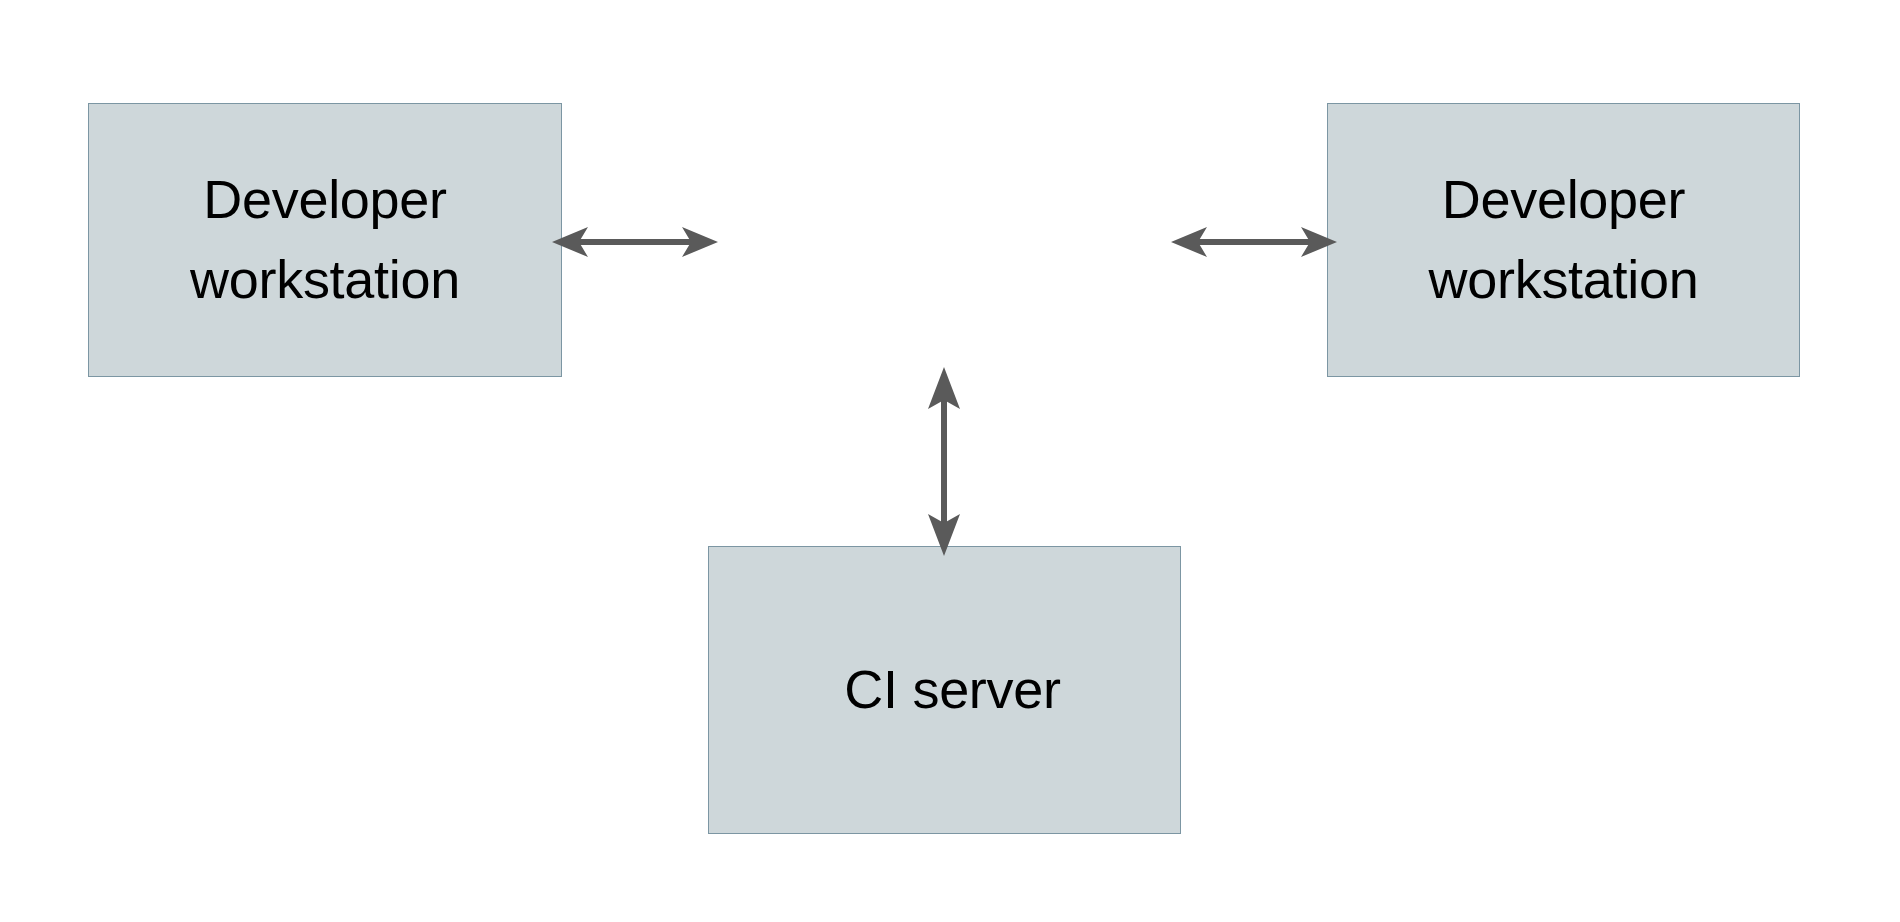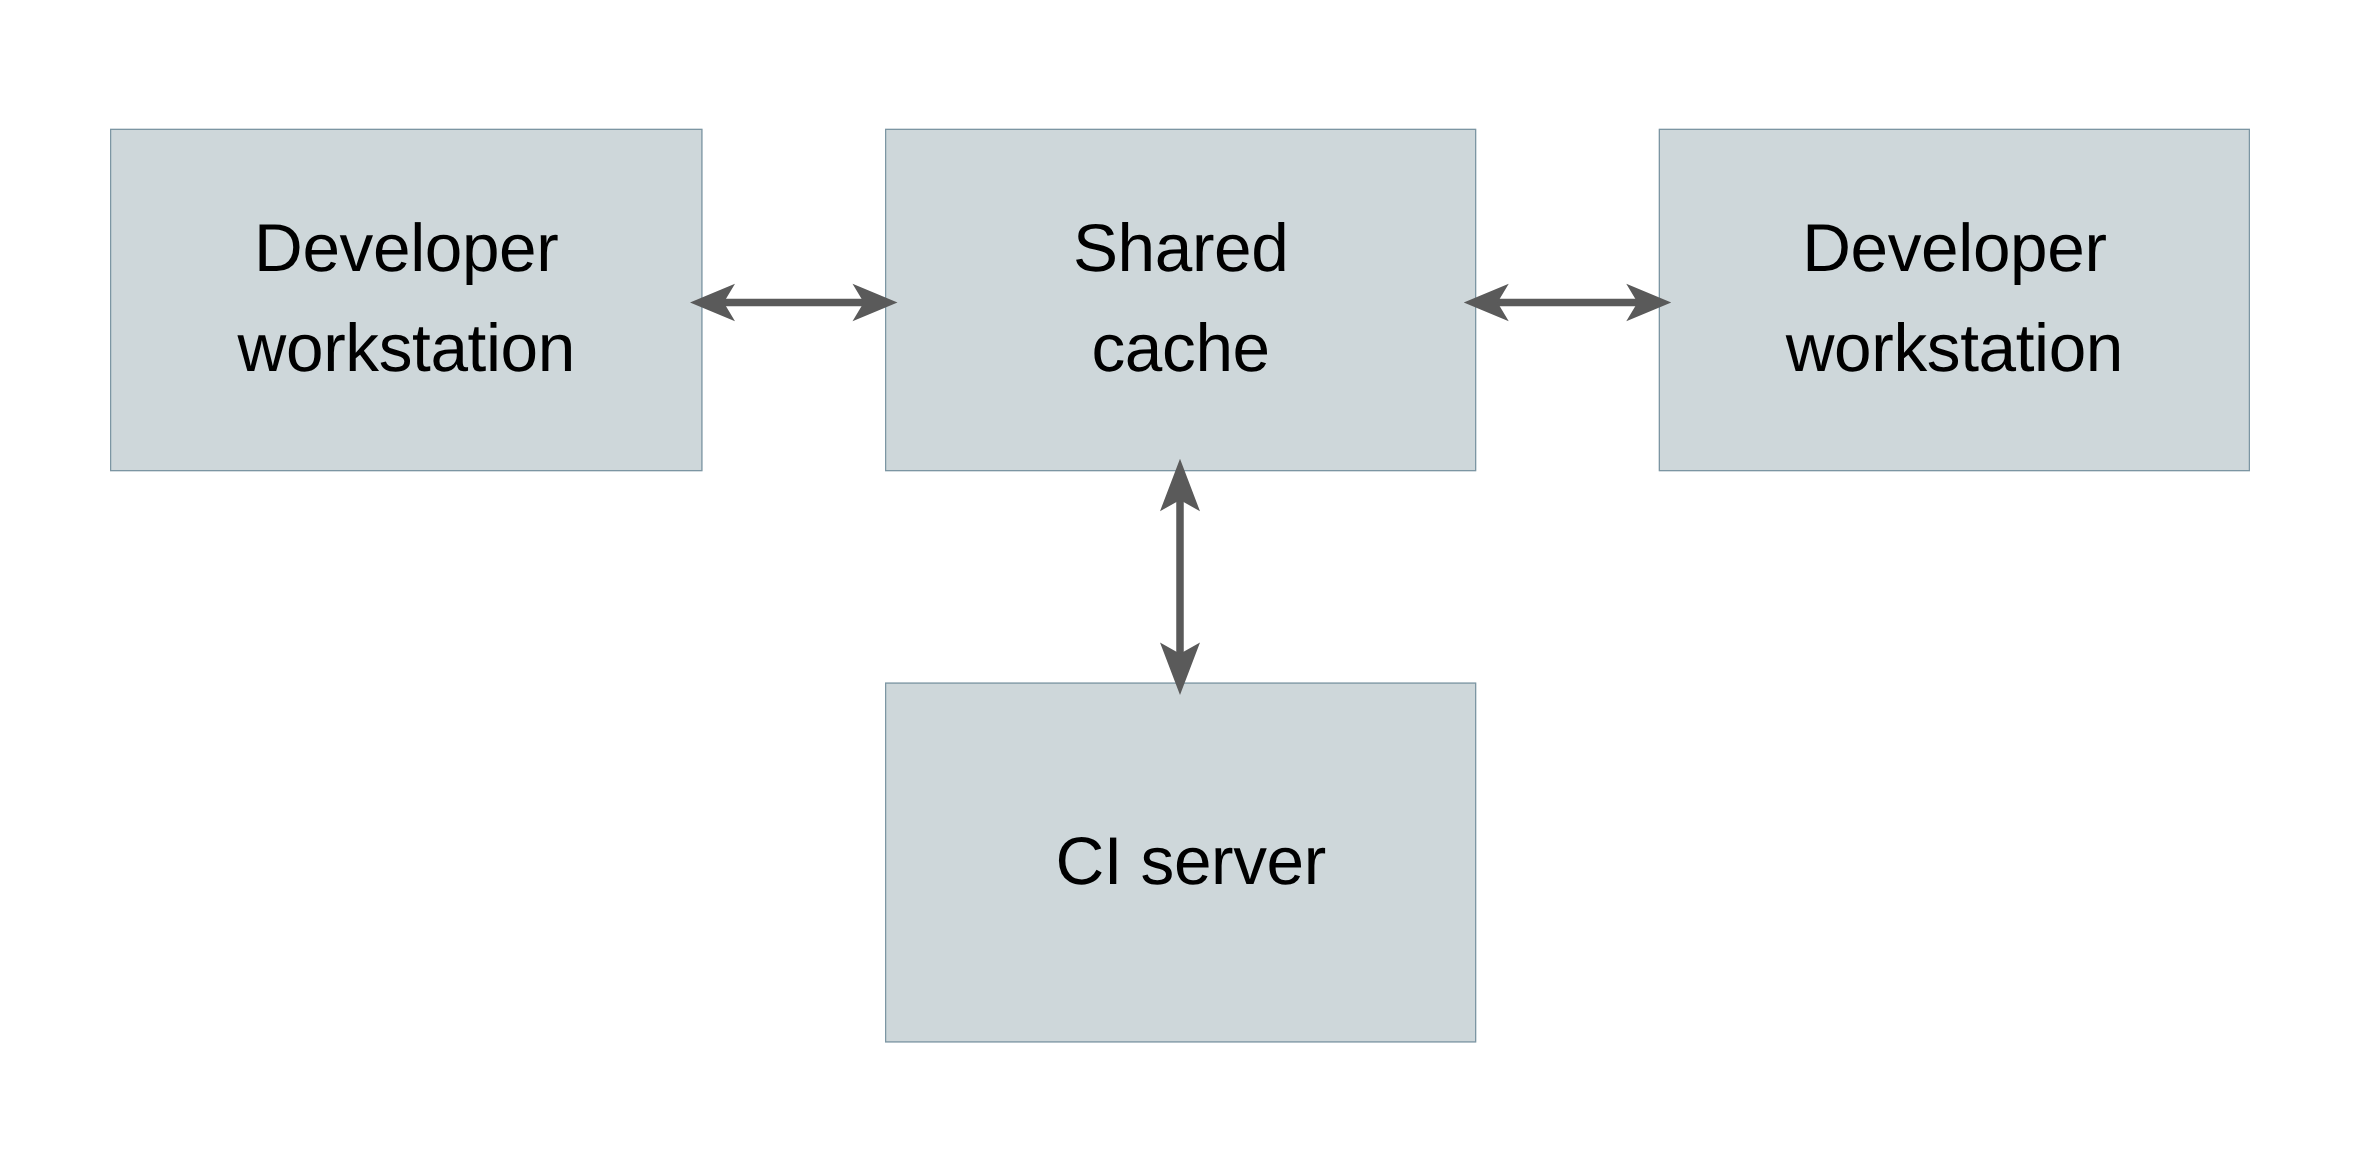--- a/index.html
+++ b/index.html
@@ -59,24 +59,20 @@
 </head>
 <body>
 
 <div id="canvas">
 
   <div class="node" id="node-dev-left">
     <span class="node-label">Developer
 workstation</span>
   </div>
 
-  <div class="node" id="node-shared">
-    <span class="node-label">Shared
-cache</span>
-  </div>
 
   <div class="node" id="node-dev-right">
     <span class="node-label">Developer
 workstation</span>
   </div>
 
   <div class="node" id="node-ci">
     <span class="node-label">CI server</span>
   </div>
 

